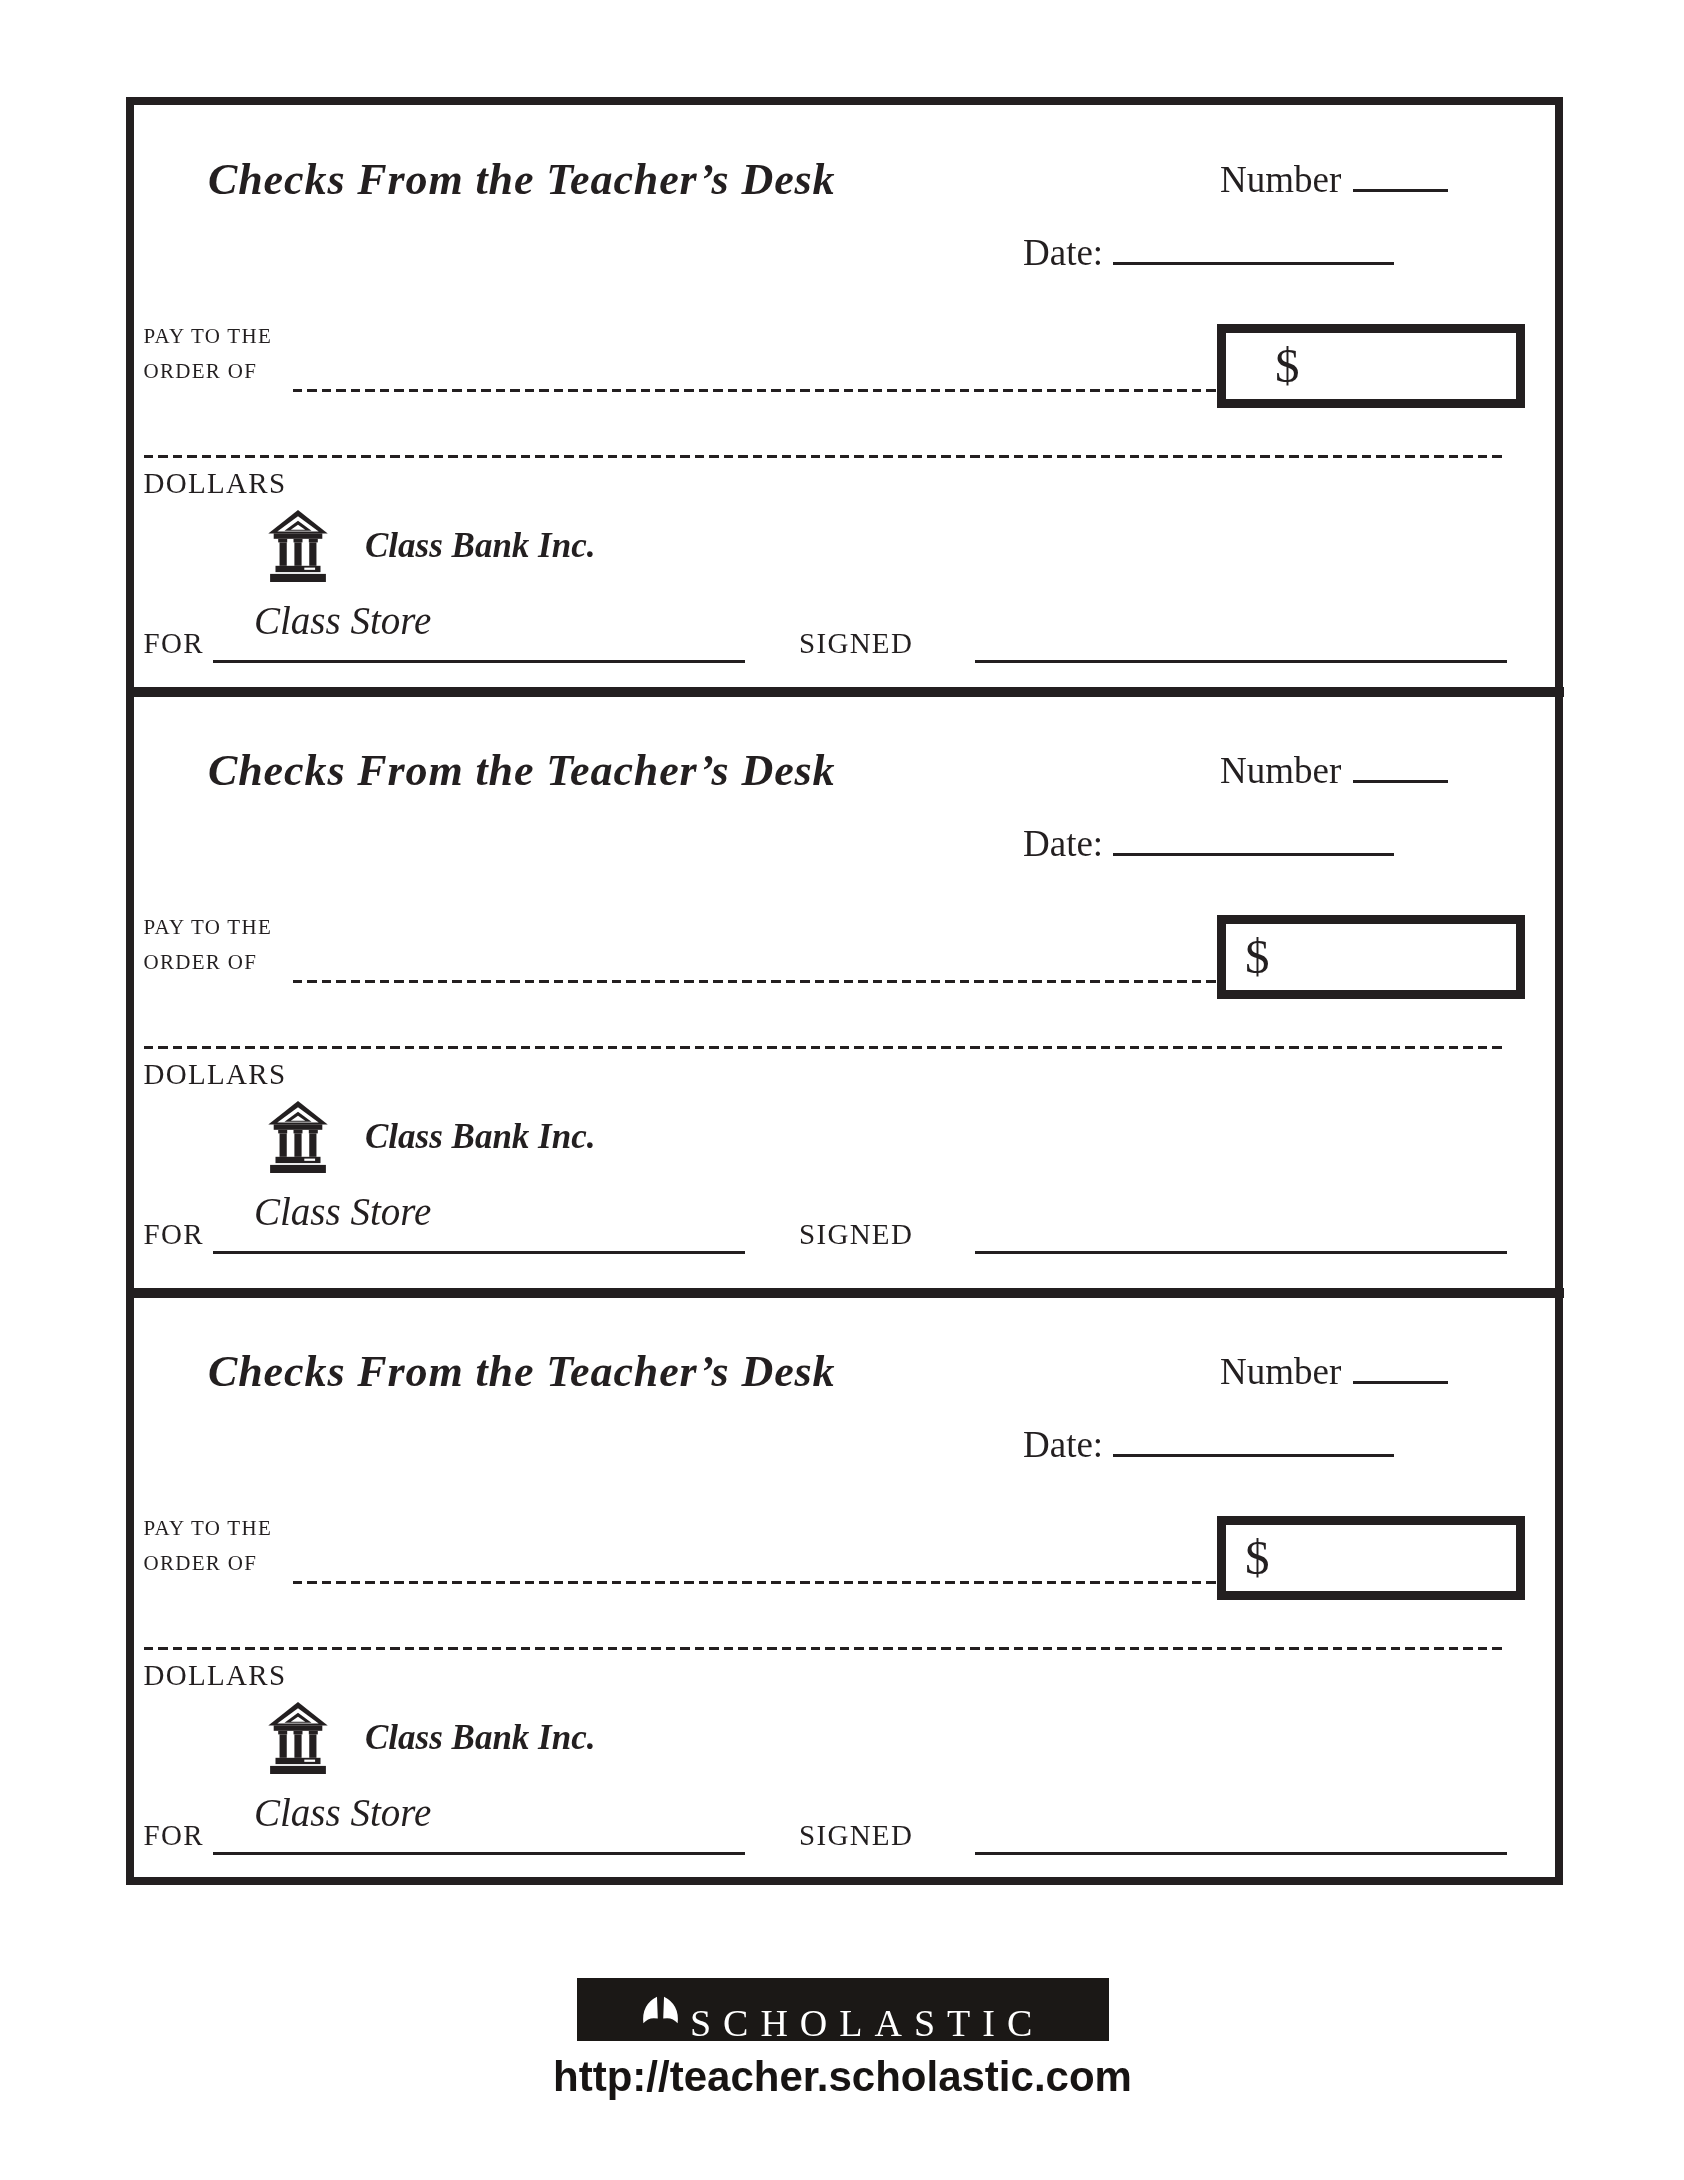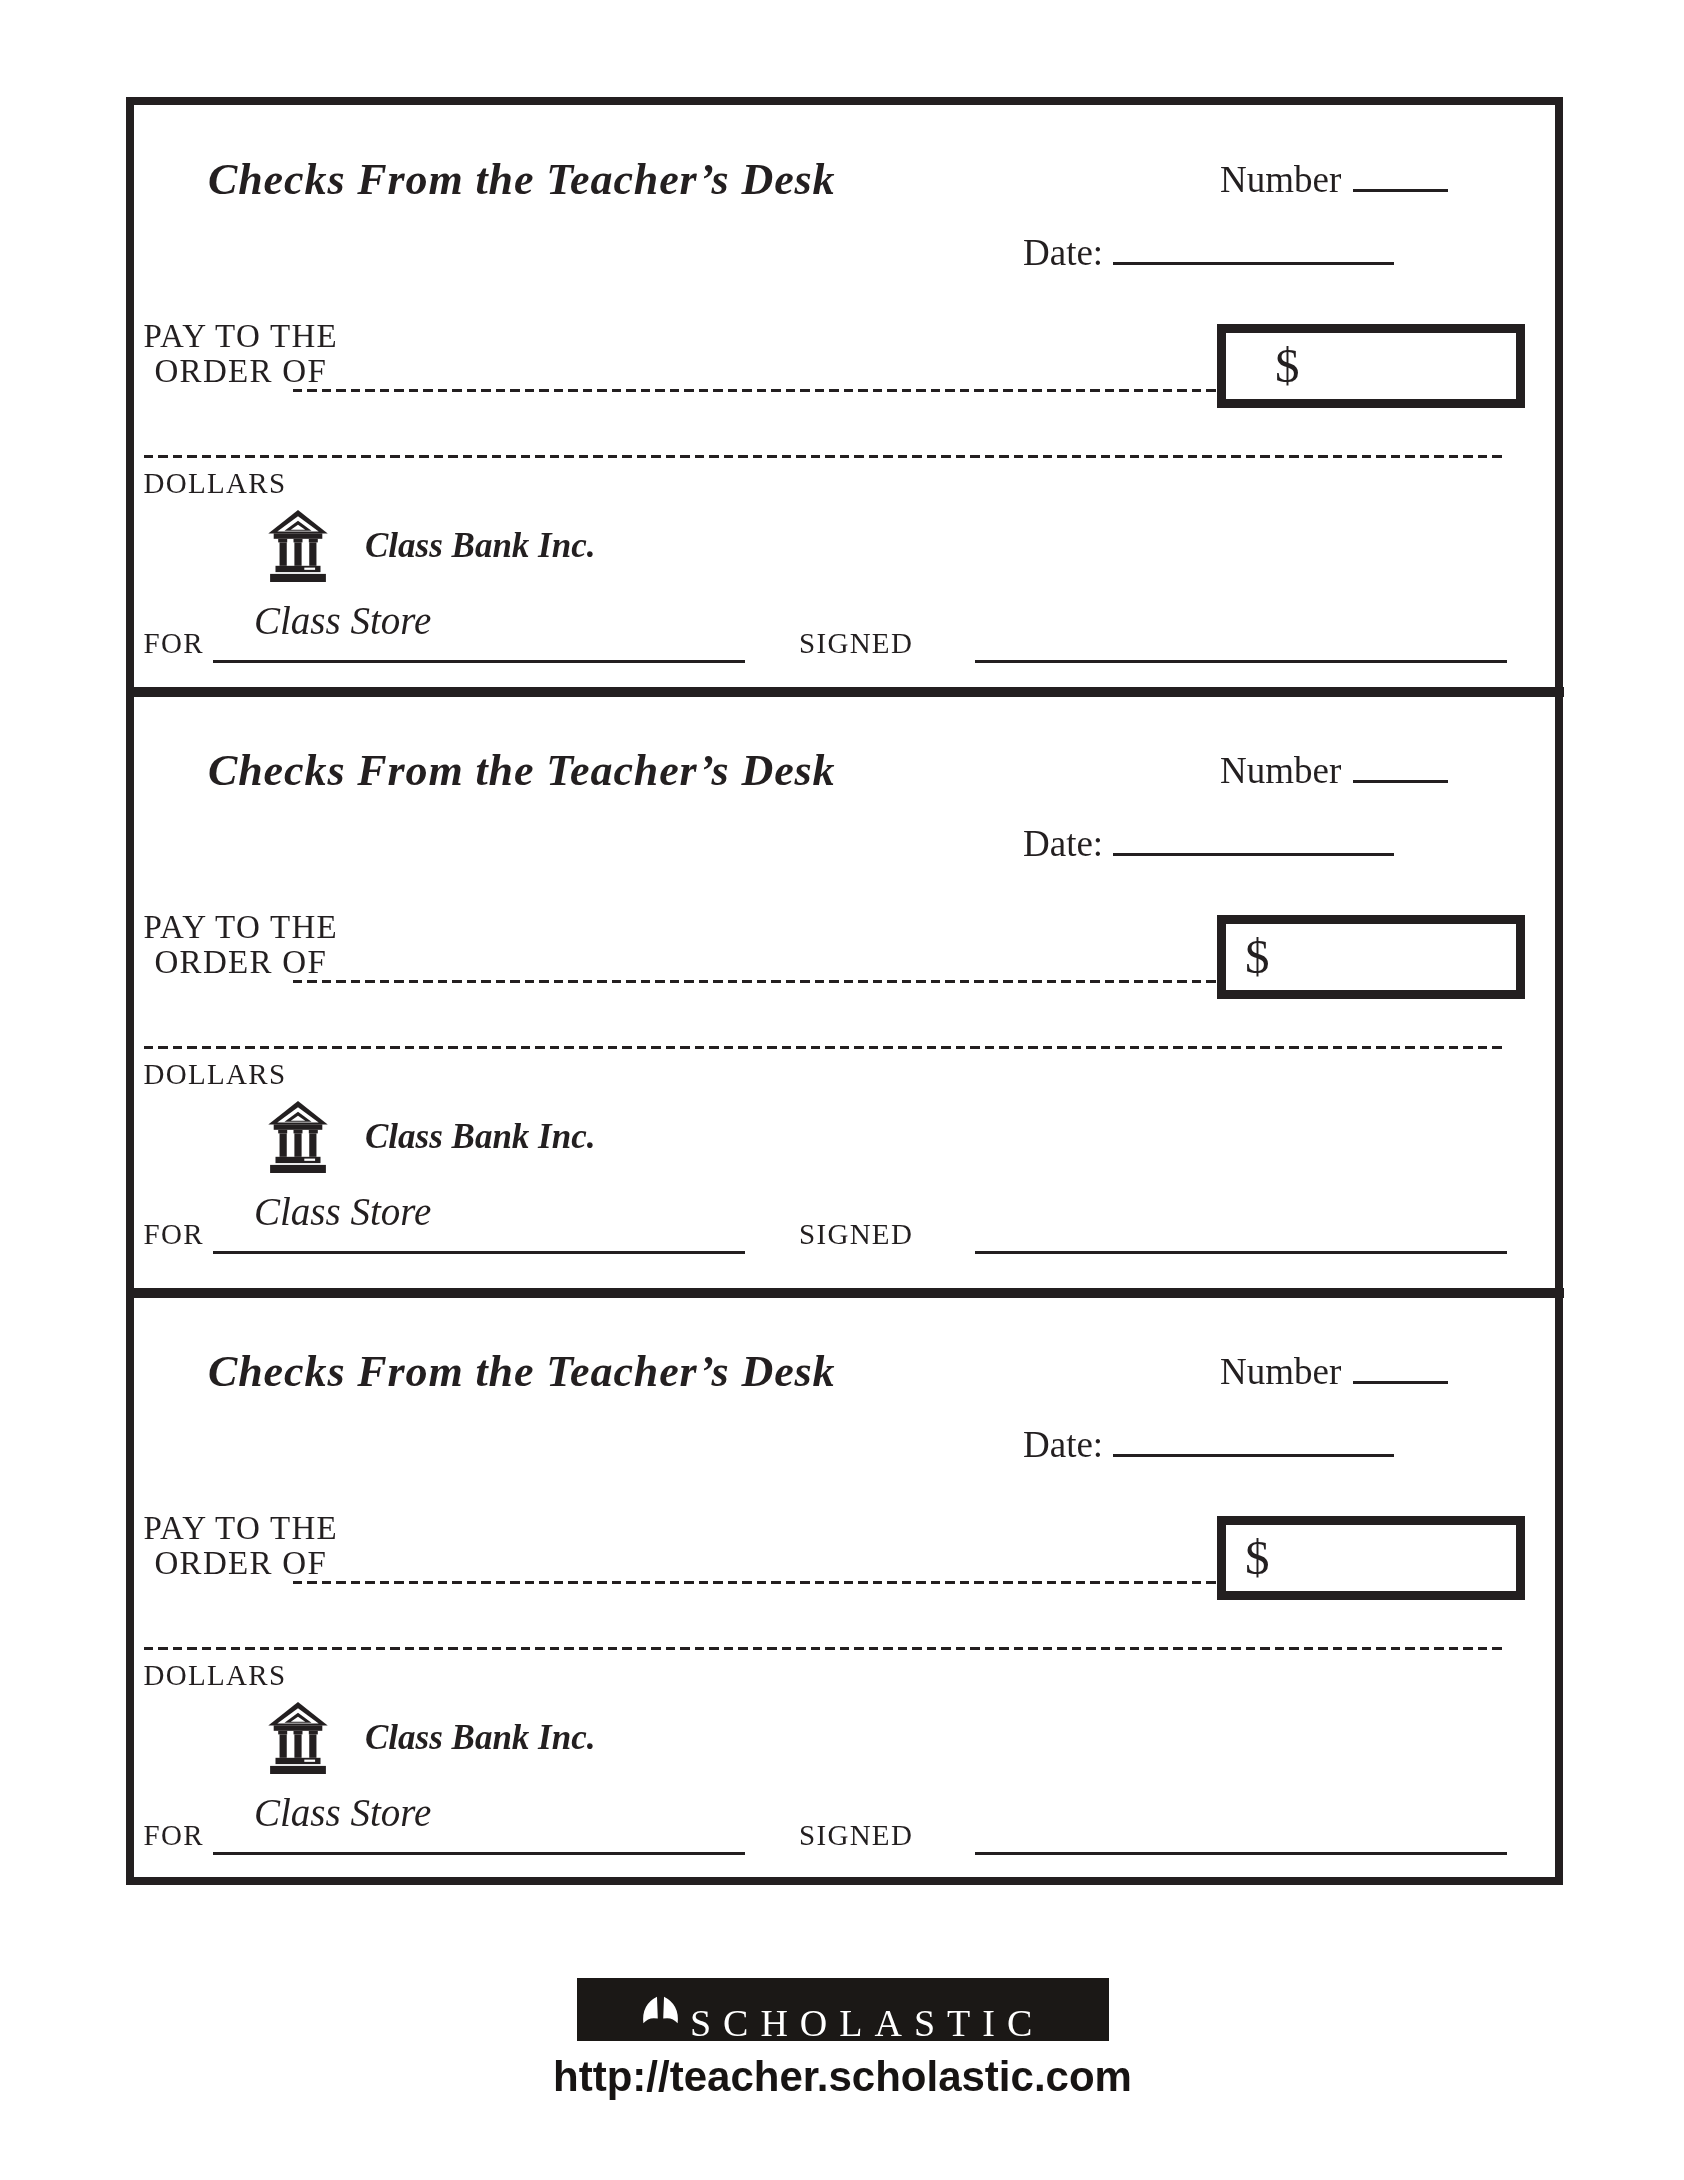--- a/index.html
+++ b/index.html
@@ -27,21 +27,21 @@
     font-size:44px;font-weight:bold;font-style:italic;letter-spacing:0.9px;
   }
   .number-field{position:absolute;left:1085px;top:49px;font-size:37px;white-space:nowrap;text-align:center;}
   .date-field{position:absolute;left:888px;top:122px;font-size:37px;white-space:nowrap;}
   .blank{display:inline-block;height:0.92em;border-bottom:3.4px solid #231f20;}
   .u-num{width:95px;margin-left:12px;}
   .u-date{width:281px;margin-left:10.2px;}
 
   .payto{
     position:absolute;left:8.5px;top:213px;
-    font-size:33px;line-height:35px;letter-spacing:1.3px;text-align:center;
+    font-size:21px;line-height:35px;letter-spacing:1.3px;
   }
   .dashline{
     position:absolute;height:2.6px;
     background:repeating-linear-gradient(90deg,#231f20 0 9.4px,transparent 9.4px 14.5px);
   }
   .payee-line{left:158px;top:283px;width:923px;}
   .amount-box{
     position:absolute;left:1082px;top:218px;width:290px;height:66px;
     border:9.4px solid #231f20;background:#ffffff;
   }

